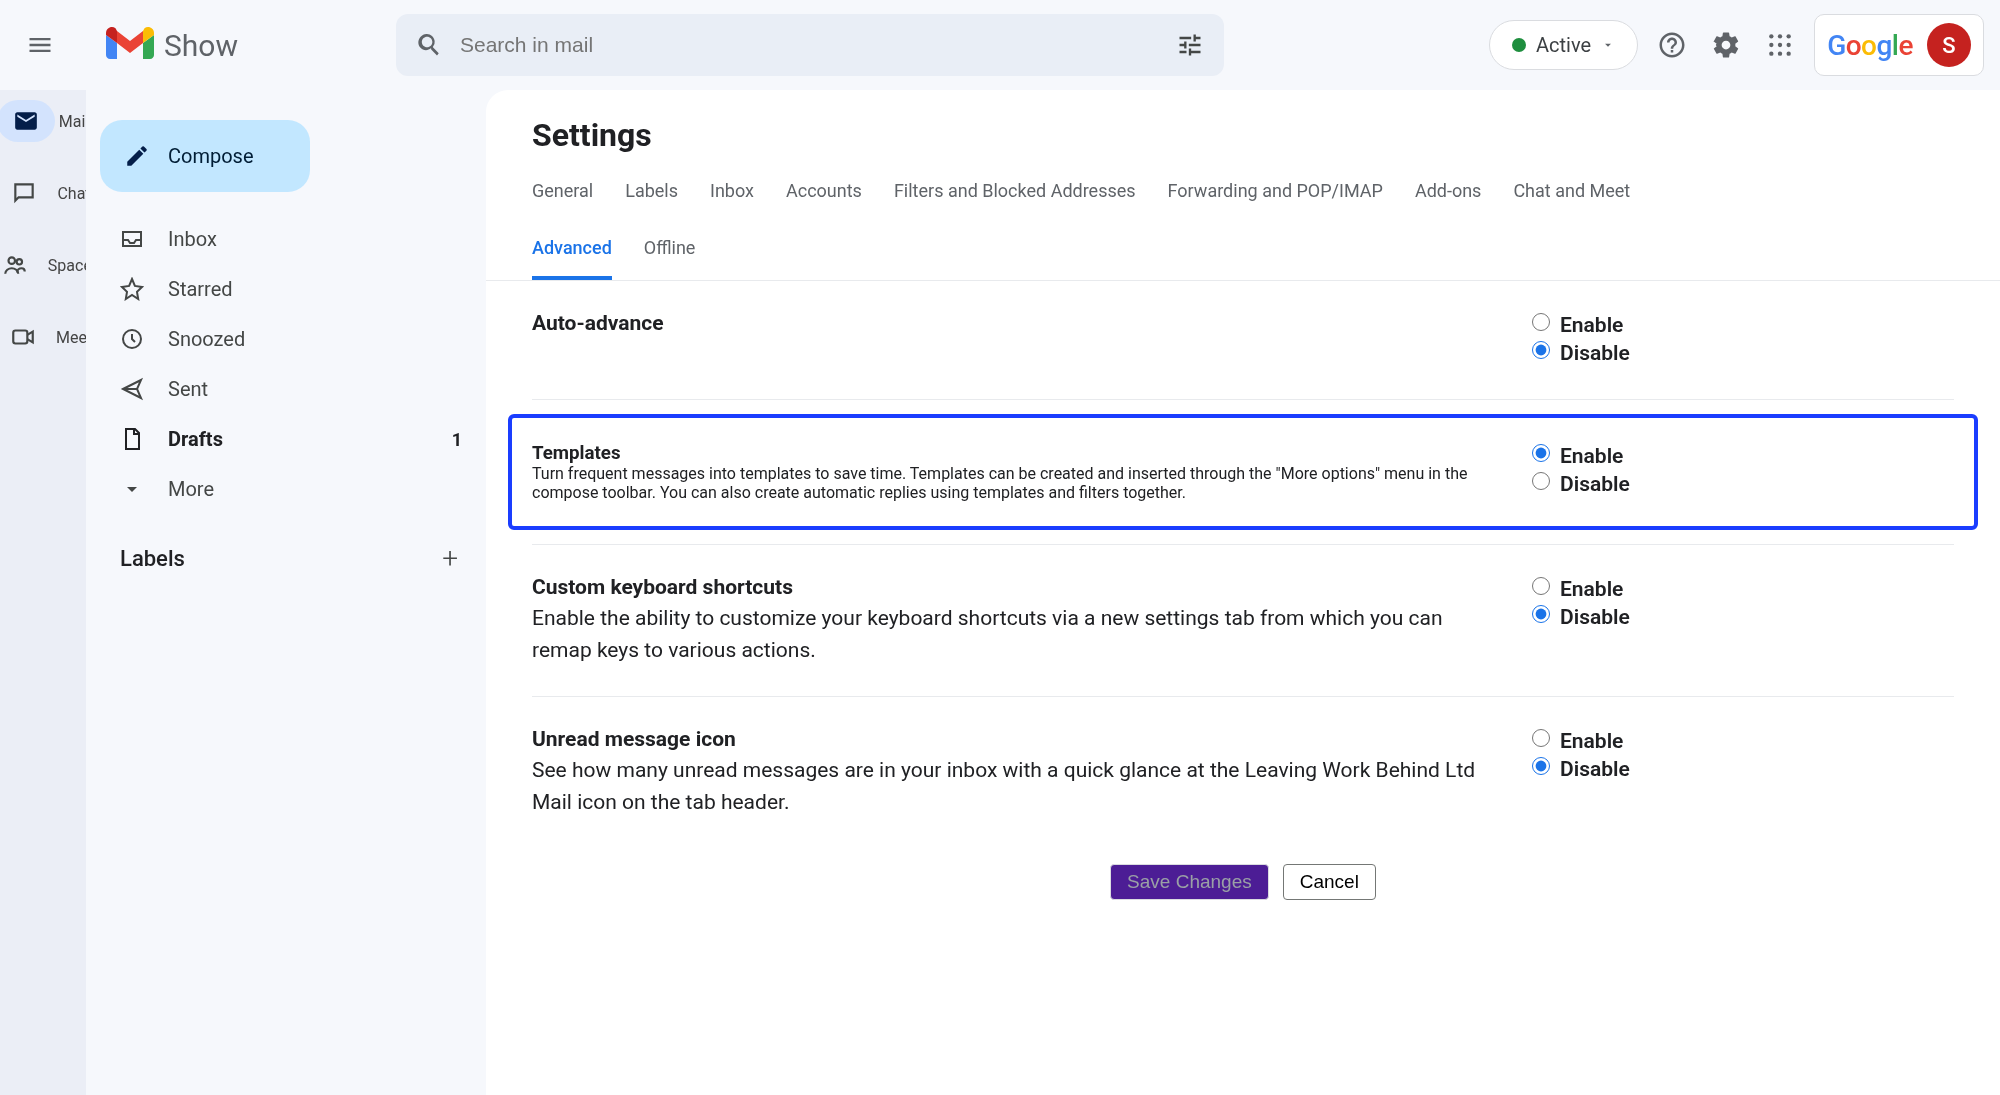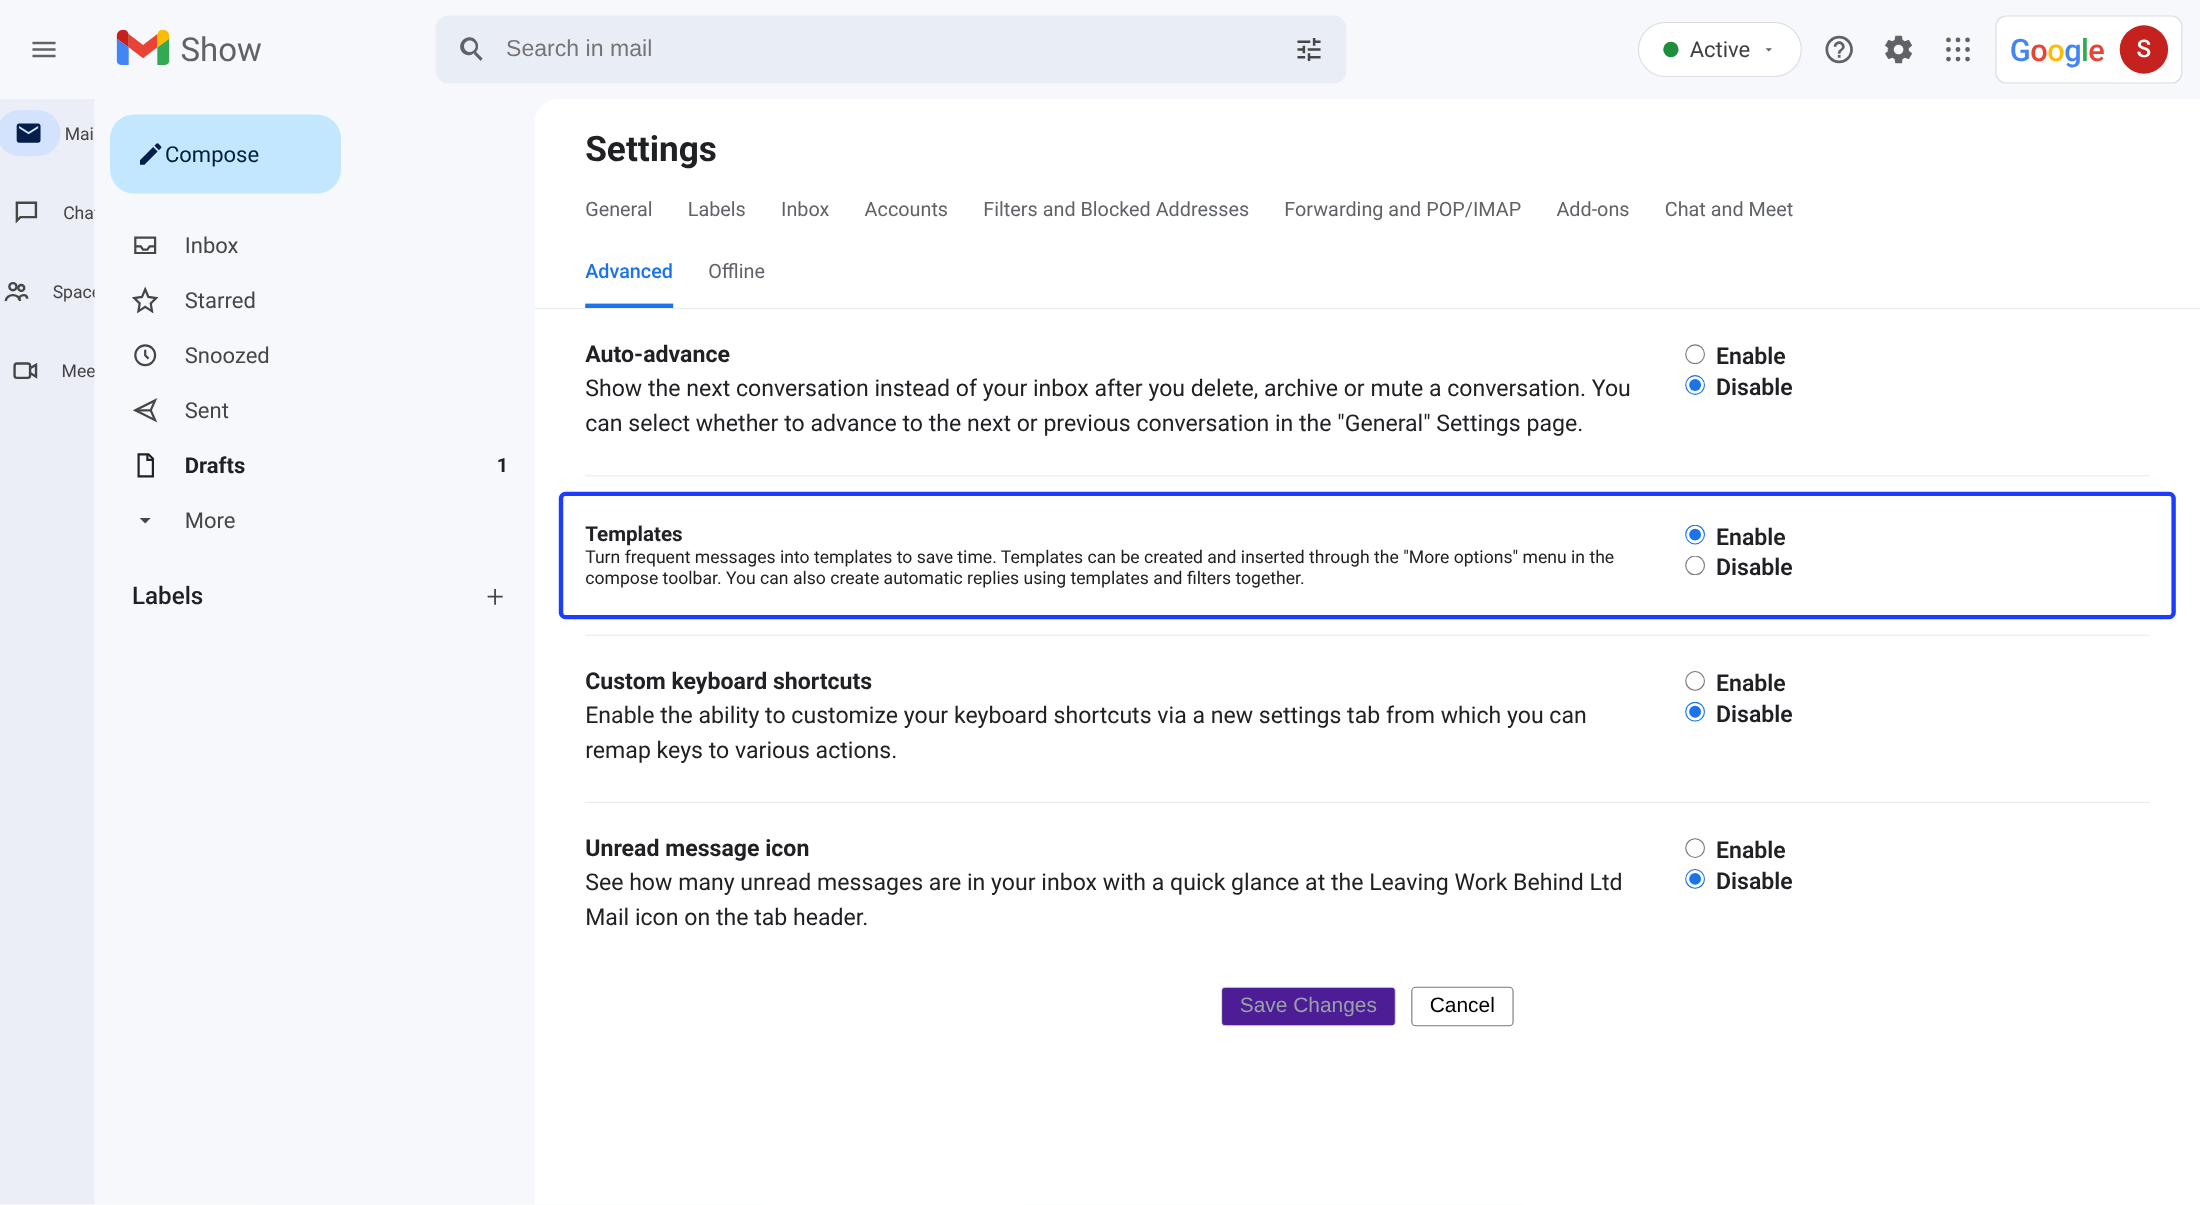--- a/index.html
+++ b/index.html
@@ -23,21 +23,21 @@
 .avatar { width: 44px; height: 44px; border-radius: 50%; background: #c5221f; color: #fff; display: flex; align-items: center; justify-content: center; font-size: 22px; font-weight: 500; }
 
 .body-wrap { display: flex; height: calc(100% - 90px); }
 .rail { width: 86px; background: #ebeef6; display: flex; flex-direction: column; align-items: center; padding-top: 10px; gap: 30px; }
 .rail-item { display: flex; flex-direction: row; align-items: center; gap: 4px; cursor: pointer; }
 .rail-icon-wrap { width: 58px; height: 42px; border-radius: 22px; display: flex; align-items: center; justify-content: center; }
 .rail-icon-wrap.active { background: #d3e3fd; }
 .rail-label { font-size: 16px; color: #444; }
 
 .sidebar { width: 400px; background: #f6f8fc; padding: 14px 0 0 14px; }
-.compose-btn { width: 210px; height: 72px; background: #c2e7ff; border-radius: 22px; display: flex; align-items: center; gap: 0; padding: 0 24px; font-size: 20px; color: #001d35; cursor: pointer; }
+.compose-btn { width: 210px; height: 72px; background: #c2e7ff; border-radius: 22px; display: flex; align-items: center; gap: 18px; padding: 0 24px; font-size: 20px; color: #001d35; cursor: pointer; margin-top: 16px; }
 .nav-list { margin-top: 22px; }
 .nav-item { display: flex; align-items: center; height: 50px; padding: 0 24px 0 20px; border-radius: 0 24px 24px 0; cursor: pointer; gap: 24px; color: #444746; font-size: 20px;}
 .nav-item .count { margin-left: auto; font-size: 18px; }
 .nav-item.bold { font-weight: 700; color: #202124; }
 .labels-hdr { display: flex; align-items: center; justify-content: space-between; padding: 28px 28px 0 20px; font-size: 22px; font-weight: 500; color: #202124;}
 .labels-hdr .plus { font-size: 28px; color: #444746; cursor: pointer; font-weight: 300; }
 
 .main { flex: 1; background: #fff; border-radius: 22px 0 0 0; padding: 26px 46px 0 46px; overflow-y: auto; }
 .page-title { font-size: 32px; font-weight: 700; margin-bottom: 26px; }
 .tab { font-size: 18px; color: #5f6368; cursor: pointer; padding-bottom: 18px; }
@@ -241,21 +241,20 @@
     </div>
     <div class="tabs-row2">
       <div class="tab active">Advanced</div>
       <div class="tab">Offline</div>
     </div>
     <div class="divider"></div>
 
     <div class="setting">
       <div class="desc">
         <h3>Auto-advance</h3>
-        <p>Show the next conversation instead of your inbox after you delete, archive or mute a conversation. You can select whether to advance to the next or previous conversation in the "General" Settings page.</p>
       </div>
       <div class="opts">
         <label class="opt">
             <input type="radio" name="s0" style="">
             <span>Enable</span>
           </label>
         <label class="opt">
             <input type="radio" name="s0" checked="" style="">
             <span>Disable</span>
           </label>

